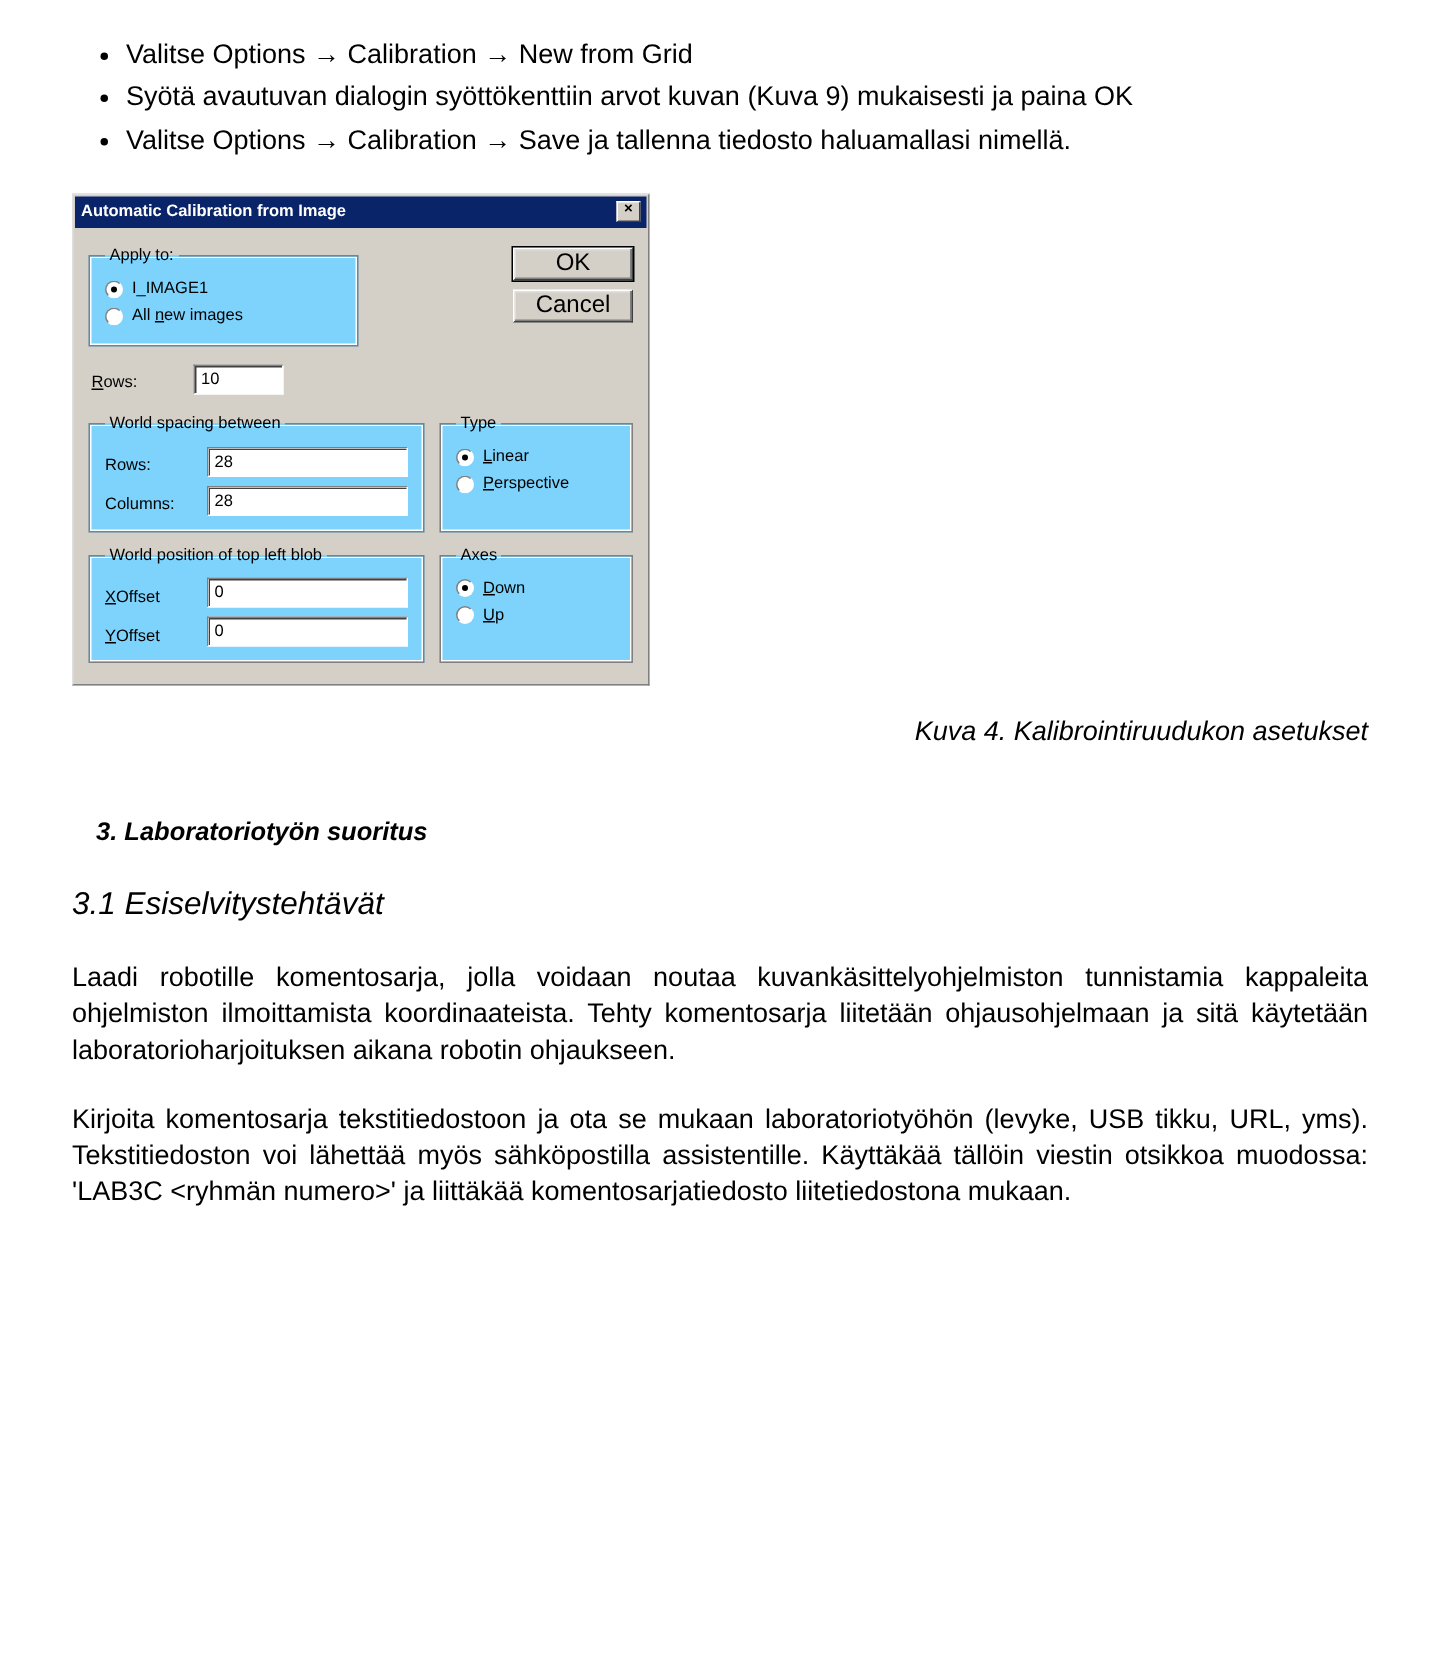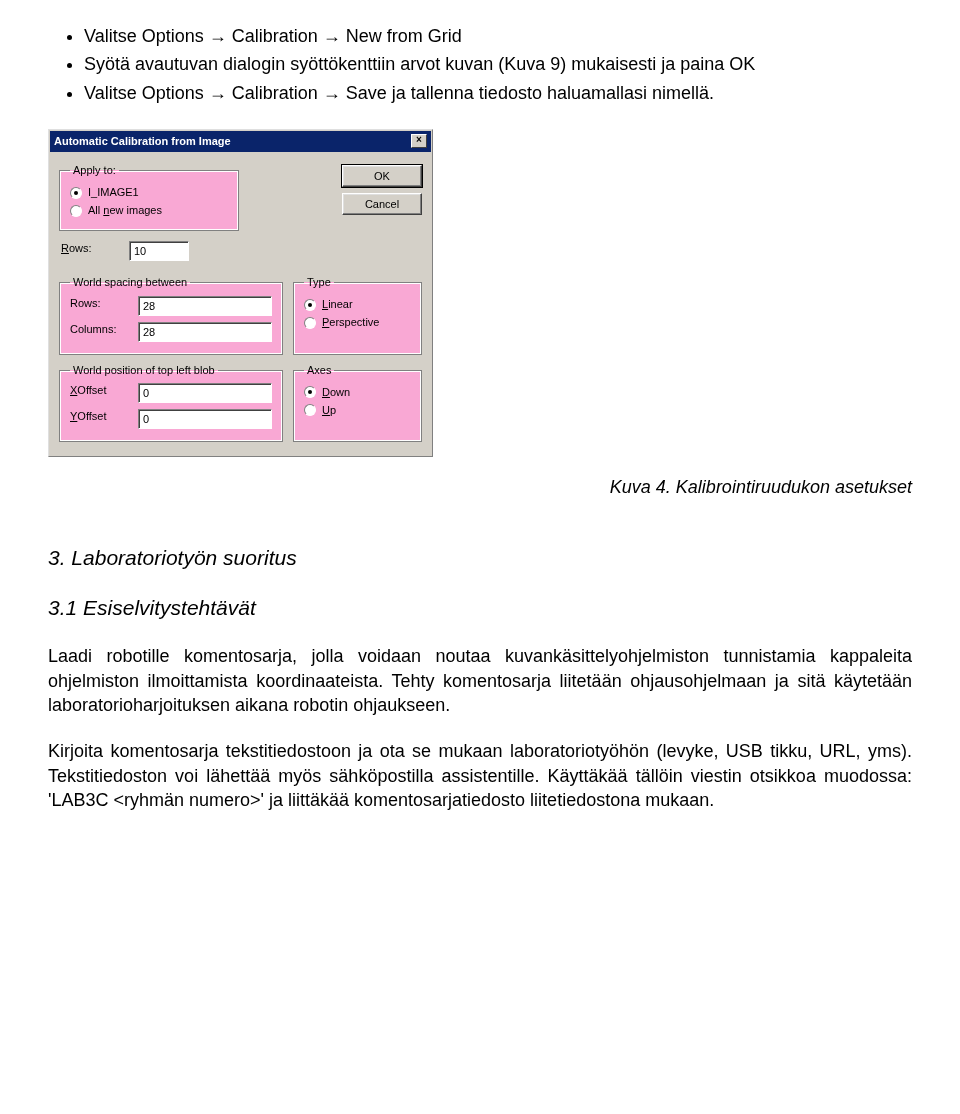--- a/index.html
+++ b/index.html
@@ -20,24 +20,24 @@
   }
   ul.doc-list li {
     margin-bottom: 4px;
   }
   .caption {
     font-style: italic;
     margin: 18px 0 44px 0;
     text-align: right;
   }
   h2.section {
-    font-size: 21px;
-    font-weight: normal;
+    font-size: 17px;
+    font-weight: bold;
     font-style: italic;
-    margin: 0 0 22px 0;
+    margin: 0 0 22px 16px;
   }
   h3.subsection {
     font-size: 21px;
     font-style: italic;
     font-weight: normal;
     margin: 0 0 22px 0;
   }
   p.para {
     text-align: justify;
     margin: 0 0 22px 0;
@@ -86,40 +86,40 @@
   }
   .row { display: flex; gap: 10px; }
   .col { display: flex; flex-direction: column; }
   .grow { flex: 1; }
 
   fieldset.gbox {
     border: 1px solid #808080;
     border-radius: 0;
     padding: 6px 10px 10px 10px;
     margin: 0;
-    background: #f9a8d4;
+    background: #7dd3fc;
     box-shadow: 1px 1px 0 #fff inset, -1px -1px 0 #fff inset;
     position: relative;
   }
   fieldset.gbox > legend {
     padding: 0 3px;
     font-size: 11px;
   }
 
   .btn {
     width: 80px;
     height: 22px;
     background: #d4d0c8;
     border: 1px solid #404040;
     border-left-color: #fff;
     border-top-color: #fff;
     box-shadow: -1px -1px 0 #808080 inset, 1px 1px 0 #dfdfdf inset;
     text-align: center;
     line-height: 20px;
-    font-size: 11px;
+    font-size: 16px;
     margin-bottom: 6px;
   }
   .btn.default {
     outline: 1px solid #000;
   }
 
   .radio {
     display: flex;
     align-items: center;
     gap: 6px;
@@ -139,21 +139,21 @@
     content: "";
     position: absolute;
     width: 4px; height: 4px;
     background: #000;
     border-radius: 50%;
     left: 3px; top: 3px;
   }
 
   .field-row {
     display: flex;
-    align-items: flex-start;
+    align-items: flex-end;
     gap: 8px;
     height: 22px;
     margin-bottom: 4px;
   }
   .field-row .flabel {
     width: 60px;
   }
   .sunken {
     background: #fff;
     border: 1px solid #808080;

